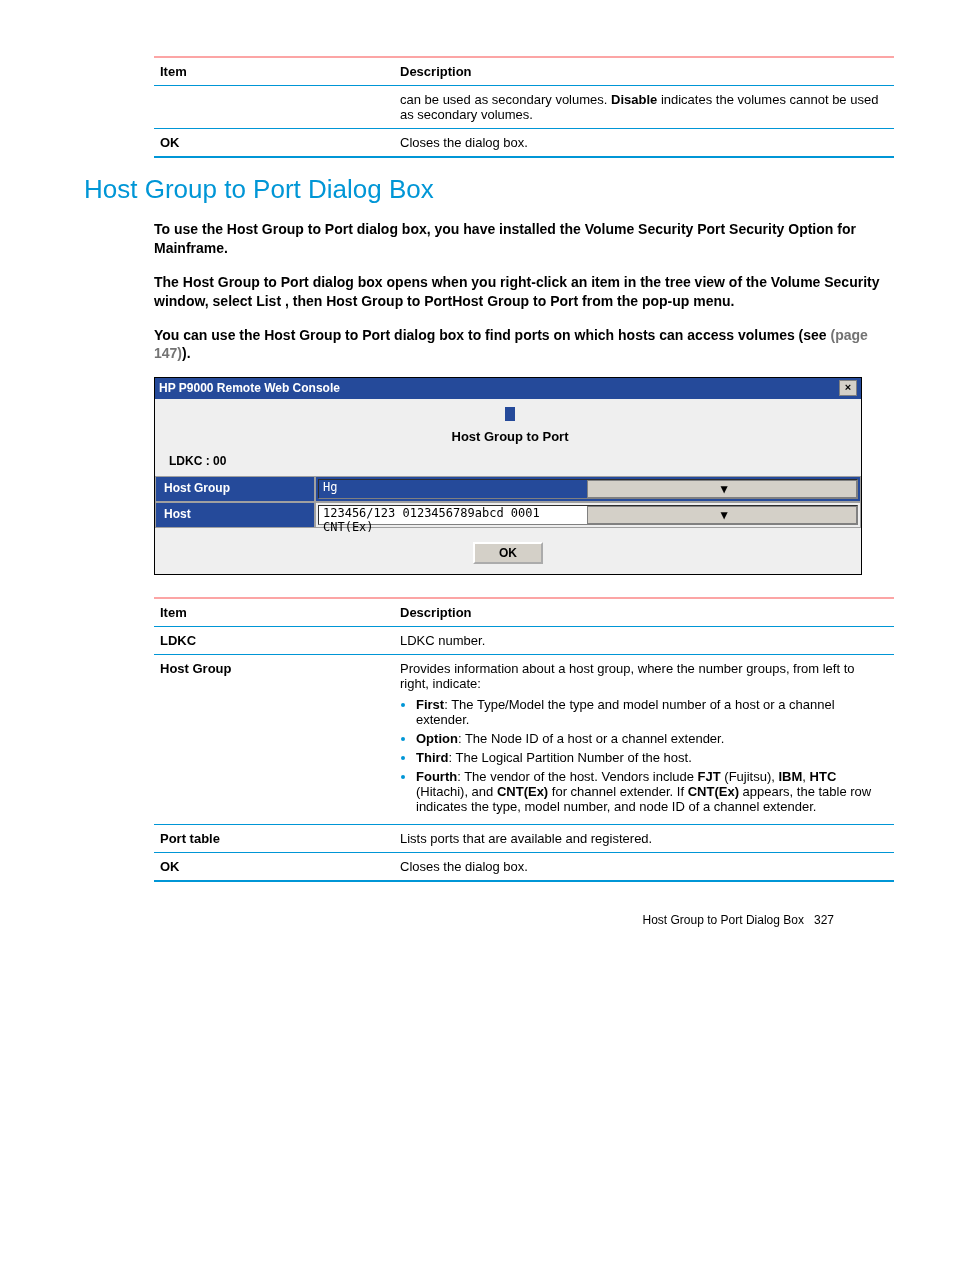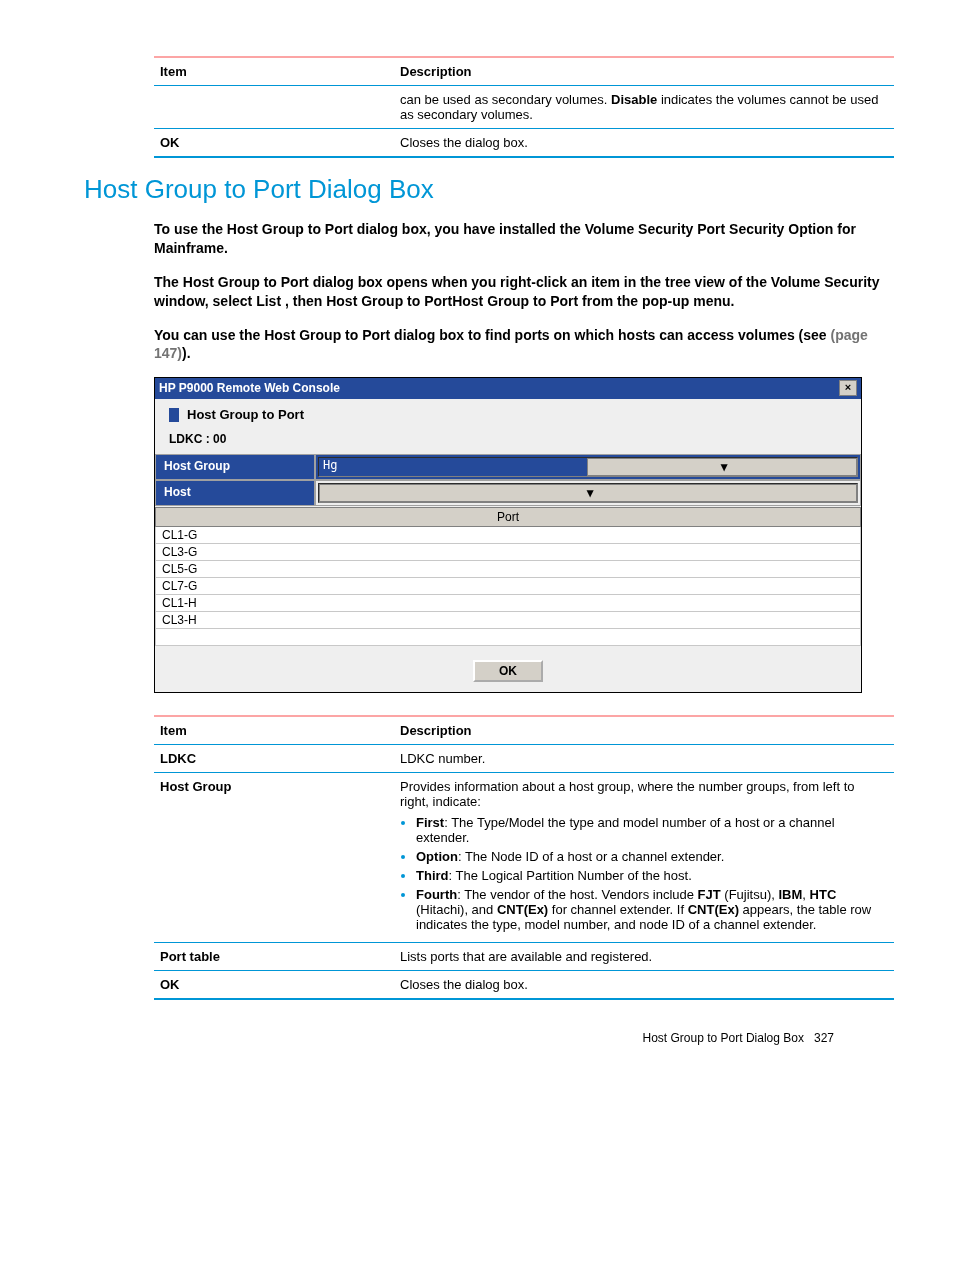--- a/index.html
+++ b/index.html
@@ -88,20 +88,21 @@
     font-size:11px;
   }
   .dlg-hdr{
     display:flex;
     align-items:center;
     gap:8px;
     padding:8px 10px 6px 14px;
     font-weight:bold;
     font-size:13px;
     color:#000;
+    flex-direction:column;
   }
   .dlg-hdr .blue-box{
     width:10px;height:14px;background:#254a9a;display:inline-block;
   }
   .dlg-label{
     padding:4px 10px 8px 14px;
     font-weight:bold;
     font-size:12px;
   }
   .dlg-row{
@@ -230,53 +231,26 @@
       <div class="field-input sel">
         <span>Hg</span>
         <span class="field-drop">▼</span>
       </div>
     </div>
   </div>
   <div class="dlg-row">
     <div class="rlabel">Host</div>
     <div class="rfield white">
       <div class="field-input">
+        <span>123456/123 0123456789abcd 0001 CNT(Ex)</span>
         <span class="field-drop">▼</span>
       </div>
     </div>
   </div>
 
-  <table class="port-table">
-    <tbody>
-        <tr>
-          <th>Port</th>
-        </tr>
-    <tr>
-          <td>CL1-G</td>
-        </tr>
-    <tr>
-          <td>CL3-G</td>
-        </tr>
-    <tr>
-          <td>CL5-G</td>
-        </tr>
-    <tr>
-          <td>CL7-G</td>
-        </tr>
-    <tr>
-          <td>CL1-H</td>
-        </tr>
-    <tr>
-          <td>CL3-H</td>
-        </tr>
-    <tr>
-          <td>&nbsp;</td>
-        </tr>
-  </tbody>
-    </table>
 
   <div class="dlg-footer">
     <button class="dlg-ok">OK</button>
   </div>
 </div>
 
 <table class="doc-table">
   <colgroup>
       <col class="item-col">
       <col>

